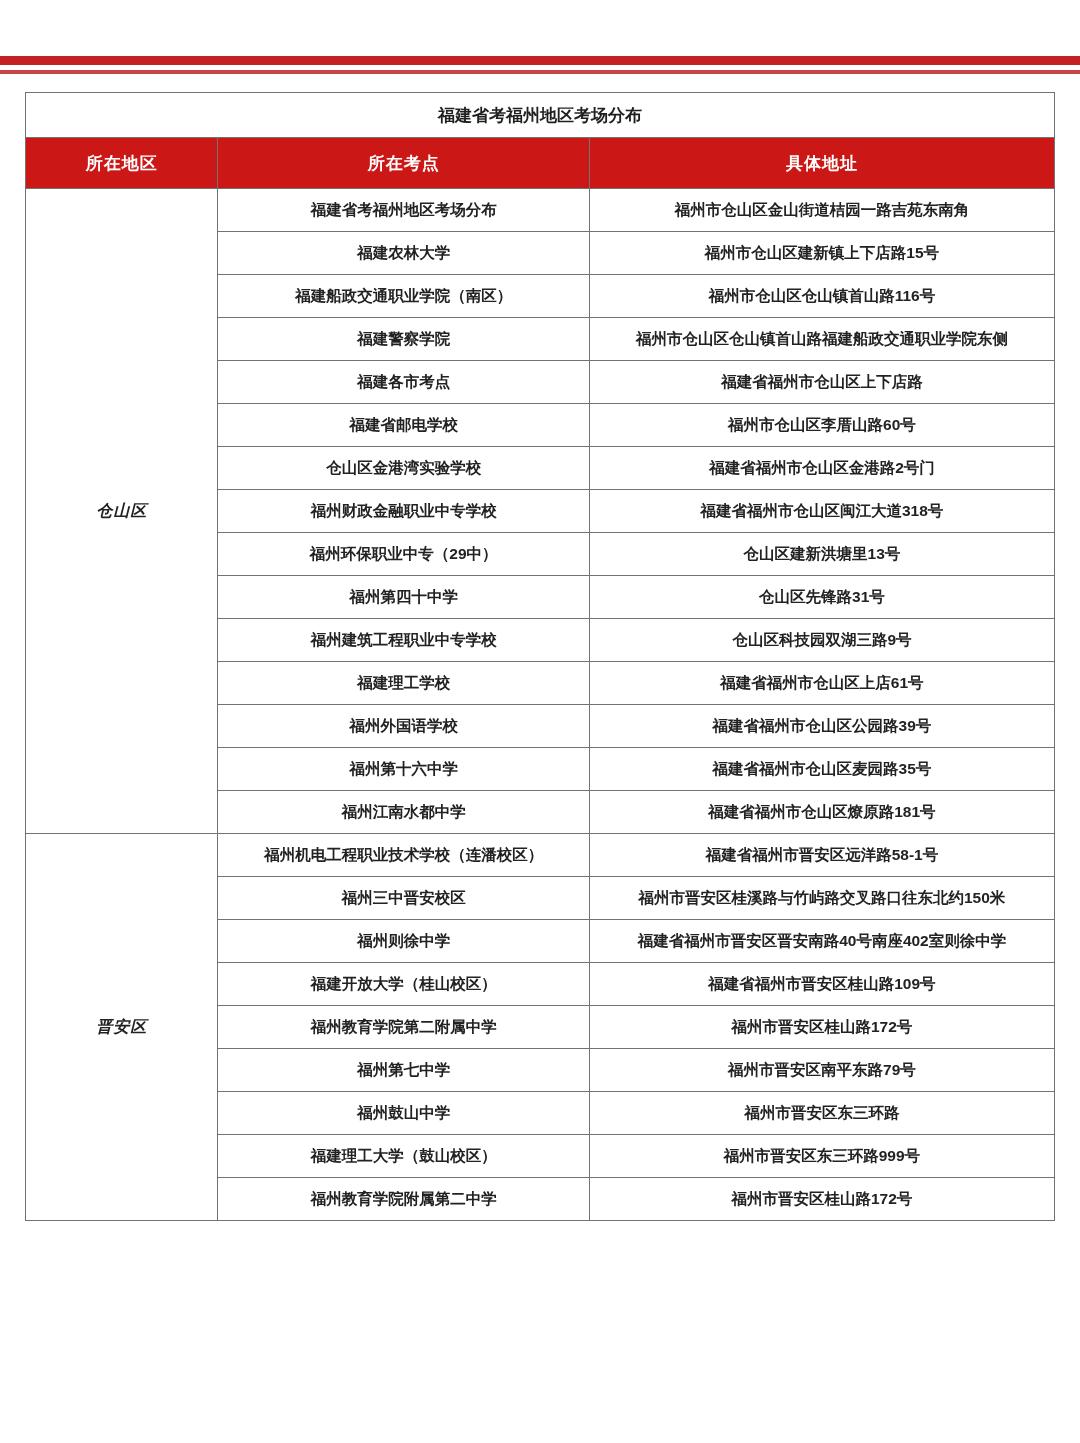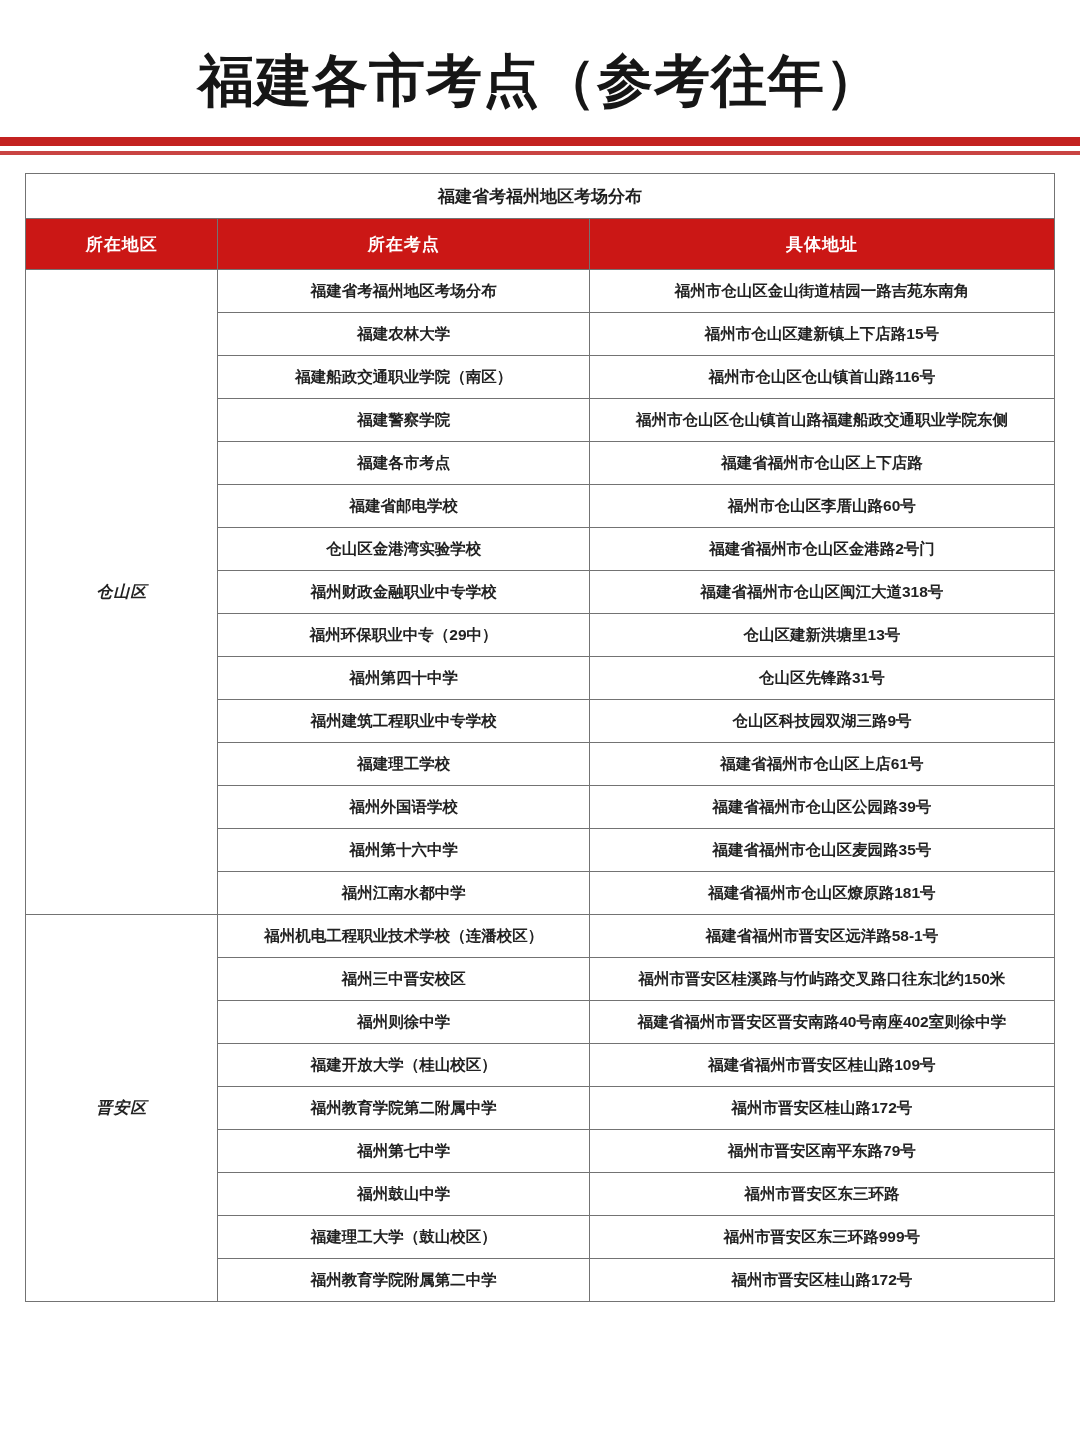--- a/index.html
+++ b/index.html
@@ -77,21 +77,20 @@
     padding: 3px 10px;
     line-height: 1.35;
     background: #ffffff;
   }
   td.district-cell { font-size: 16px; letter-spacing: 1px; font-style: italic; }
 </style>
 </head>
 <body>
 
 <div class="header-area">
-  <div class="sub-title">福建各市考点（参考往年）</div>
 </div>
 
 <div class="rule-wrap">
   <div class="rule-thick"></div>
   <div class="rule-gap"></div>
   <div class="rule-thin"></div>
 </div>
 
 <div class="table-wrap">
   <table class="venues">

